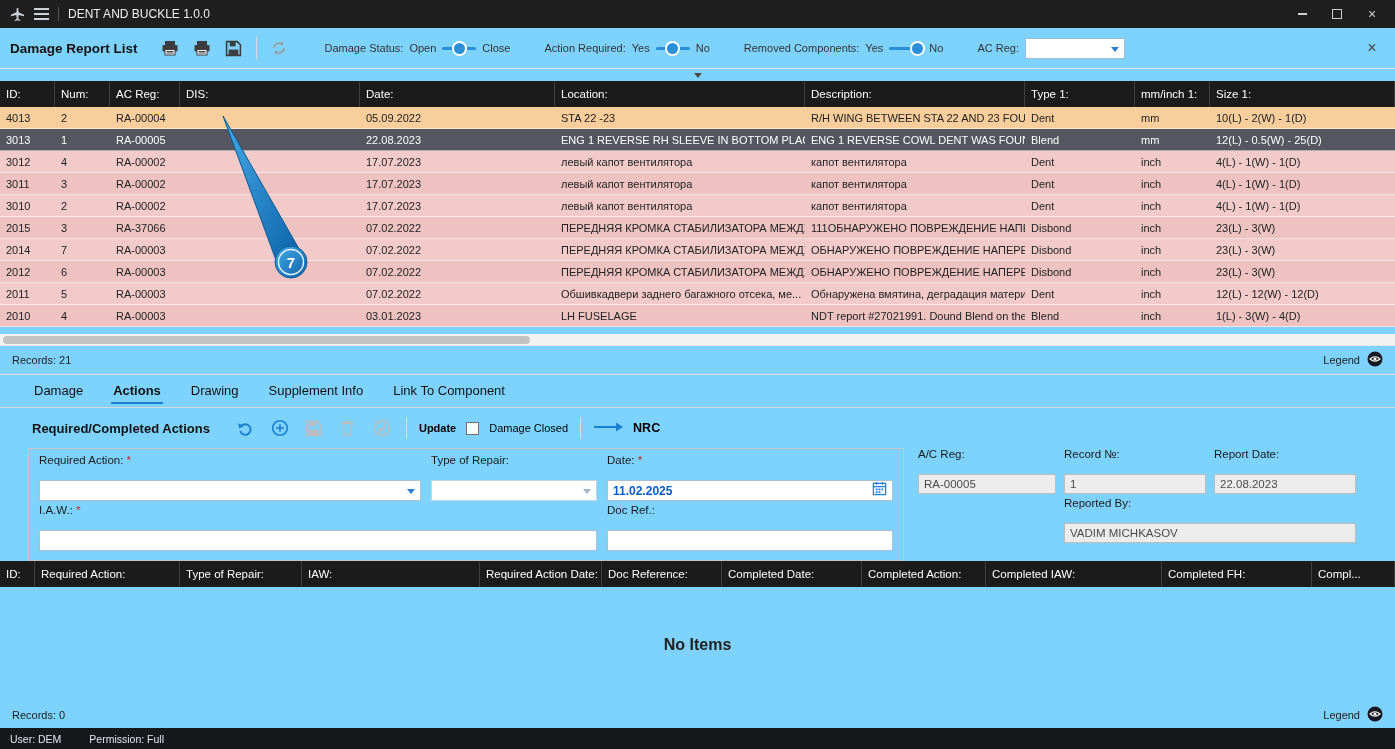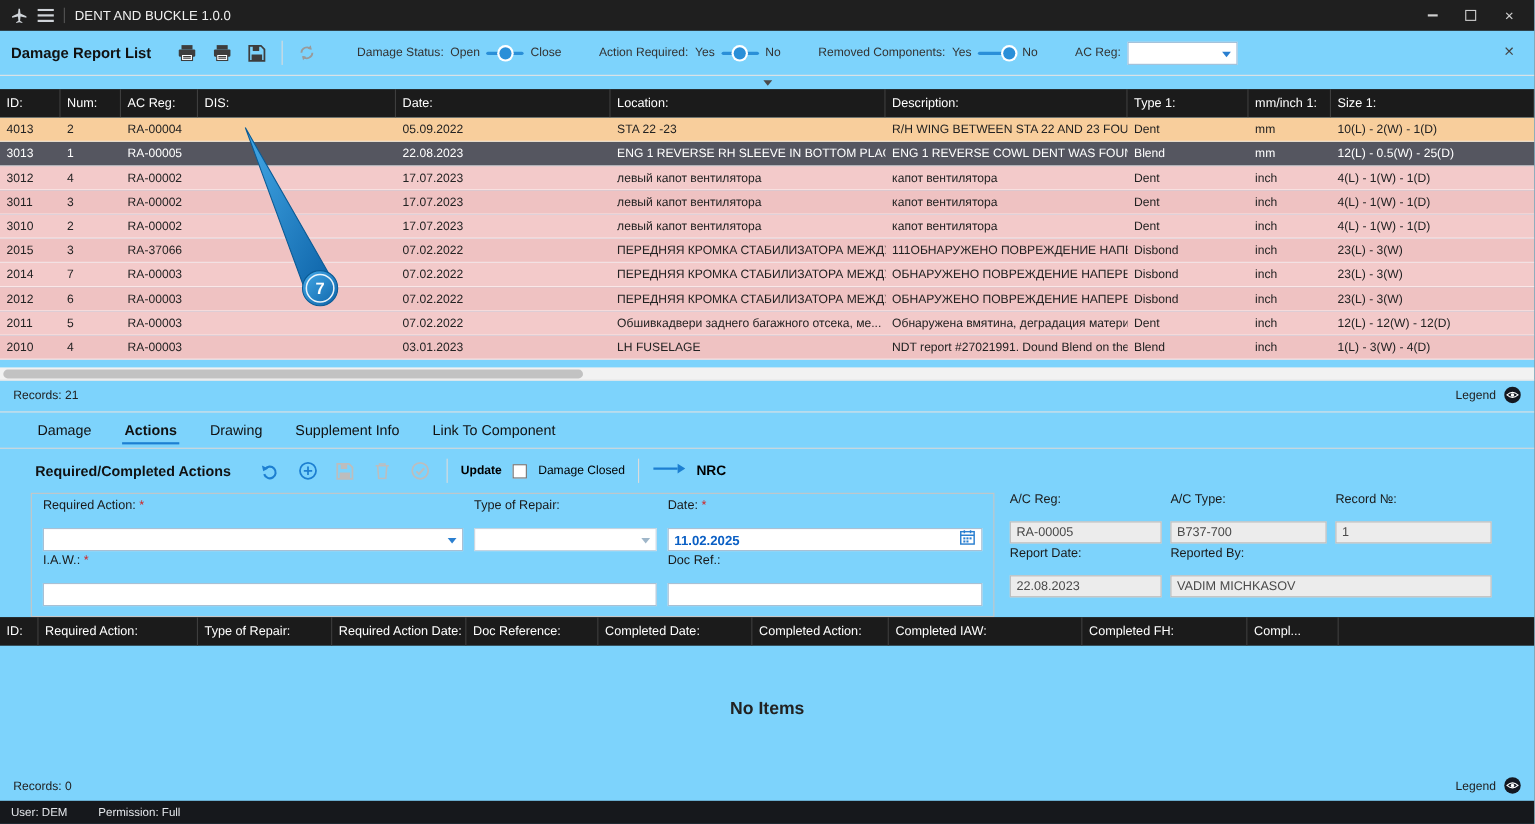--- a/index.html
+++ b/index.html
@@ -467,42 +467,39 @@
         <div class="txt"></div>
       </div>
     </div>
 
     <div class="form-right">
       <div class="fcol">
         <div class="flab">A/C Reg:</div>
         <div class="ro">RA-00005</div>
       </div>
       <div class="fcol">
-        <div class="flab">A/C Type:</div>
-        <div class="ro">B737-700</div>
-      </div>
-      <div class="fcol">
         <div class="flab">Record №:</div>
         <div class="ro">1</div>
       </div>
       <div class="fcol">
         <div class="flab">Report Date:</div>
         <div class="ro">22.08.2023</div>
       </div>
       <div class="fcol span2">
         <div class="flab">Reported By:</div>
         <div class="ro">VADIM MICHKASOV</div>
       </div>
     </div>
   </div>
 
   <div class="grid-header">
       <div class="hcell ag0">ID:</div>
       <div class="hcell ag1">Required Action:</div>
       <div class="hcell ag2">Type of Repair:</div>
+      <div class="hcell ag3">IAW:</div>
       <div class="hcell ag4">Required Action Date:</div>
       <div class="hcell ag5">Doc Reference:</div>
       <div class="hcell ag6">Completed Date:</div>
       <div class="hcell ag7">Completed Action:</div>
       <div class="hcell ag8">Completed IAW:</div>
       <div class="hcell ag9">Completed FH:</div>
       <div class="hcell ag10">Compl...</div>
     </div>
   <div class="empty-area">
     <span class="no-items">No Items</span>

